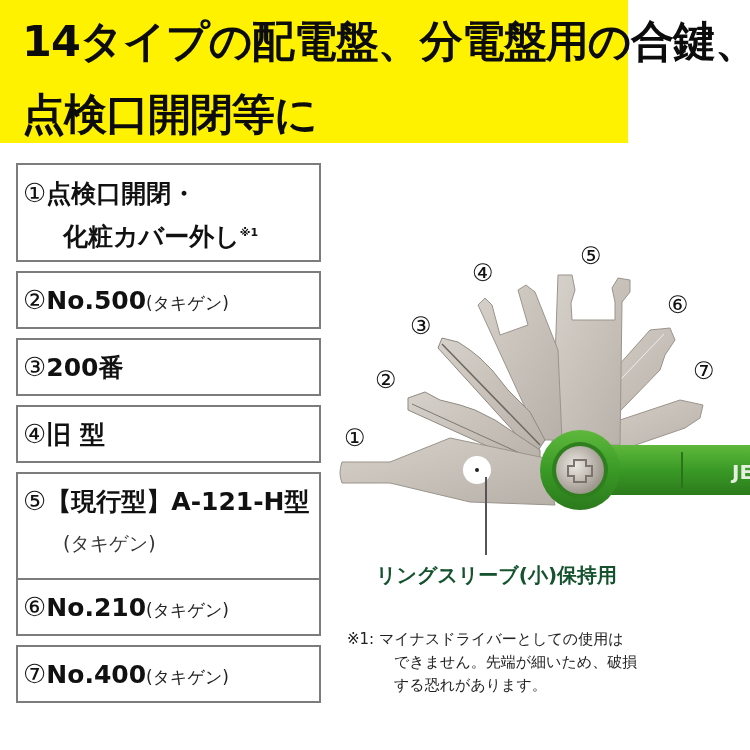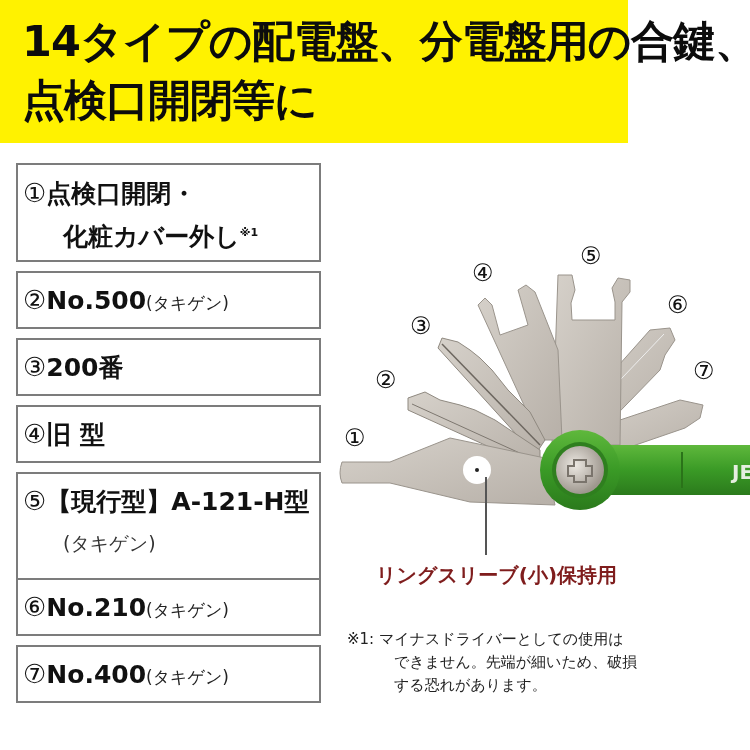--- a/index.html
+++ b/index.html
@@ -8,21 +8,21 @@
 
   .banner {
     position: absolute; left: 0; top: 0; width: 628px; height: 143px;
     background: #fff200;
   }
   .banner-line {
     position: absolute; left: 22px; font-weight: bold; font-size: 43px;
     letter-spacing: -1px; color: #0c0c0c; white-space: nowrap; line-height: 50px;
   }
   .banner-line.l1 { top: 16px; }
-  .banner-line.l2 { top: 76px; font-family: Liberation Serif, serif; }
+  .banner-line.l2 { top: 89px; }
 
   .box {
     position: absolute; left: 16px; width: 305px;
     border: 2px solid #7c7c7c; background: #fff;
   }
   .box .num { font-size: 26px; font-weight: normal; }
   .box .main {
     position: absolute; left: 5px; font-size: 25px; font-weight: bold;
     white-space: nowrap; line-height: 32px; color: #111;
   }
@@ -32,21 +32,21 @@
     position: absolute; left: 45px; font-size: 25px; font-weight: bold; white-space: nowrap; line-height: 32px;
   }
   .box .second.light { font-size: 19px; font-weight: normal; color: #333; }
 
   
   .illus { position: absolute; left: 330px; top: 230px; width: 420px; height: 300px; }
   .tag {
     position: absolute; font-size: 24px; color: #111; line-height: 26px;
   }
   .ring-caption {
-    position: absolute; left: 376px; top: 562px; font-size: 20px; font-weight: bold; white-space: nowrap; color: #7f1d1d;
+    position: absolute; left: 376px; top: 562px; font-size: 20px; font-weight: bold; white-space: nowrap; color: #14532d;
   }
   .leader { position: absolute; left: 485px; top: 477px; width: 1.5px; height: 78px; background: #555; }
 
   .note {
     position: absolute; left: 347px; top: 628px; font-size: 15px; line-height: 23px; color: #222; white-space: nowrap;
   }
   .note .indent { padding-left: 47px; display: block; }
 </style>
 </head>
 <body>

